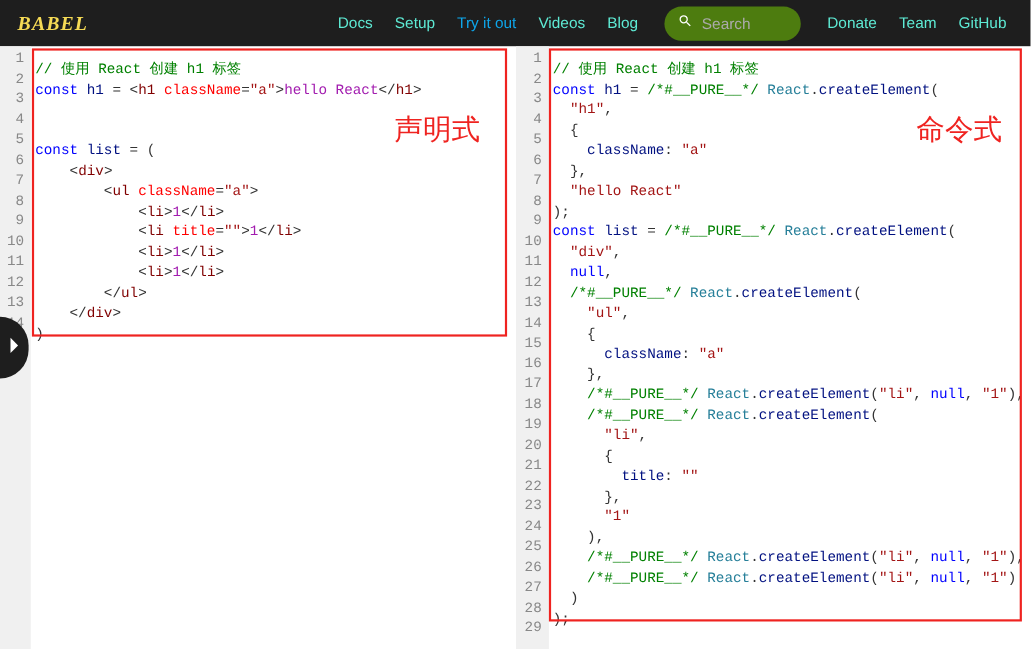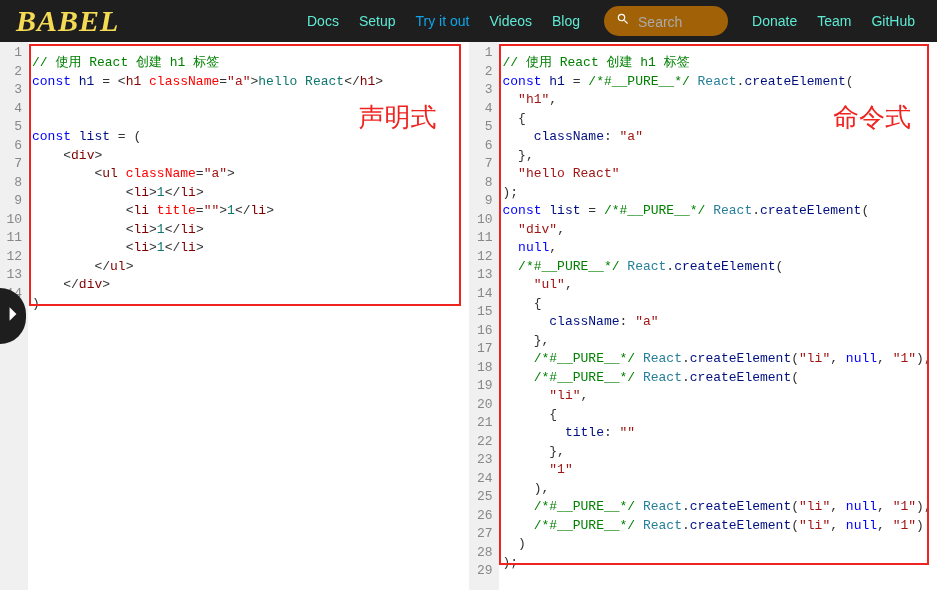--- a/index.html
+++ b/index.html
@@ -11,38 +11,38 @@
       display: flex;
       align-items: center;
       padding: 0 12px;
       gap: 4px;
     }
     .logo {
       font-family: "Brush Script MT", cursive;
       font-style: italic;
       font-weight: bold;
       color: #f5da55;
-      font-size: 30px;
+      font-size: 18px;
       letter-spacing: 1px;
       margin-right: auto;
       padding-left: 4px;
     }
     .nav-link {
       color: #5eead4;
       font-size: 14px;
       padding: 0 10px;
       text-decoration: none;
       cursor: pointer;
     }
     .nav-link.active { color: #0ea5e9; }
     .search-box {
-      background: #a16207;
+      background: #4d7c0f;
       border-radius: 18px;
       display: flex;
-      align-items: flex-end;
+      align-items: center;
       padding: 6px 30px 6px 12px;
       margin: 0 10px;
       gap: 8px;
     }
     .search-box svg { width: 14px; height: 14px; fill: #fff; }
     .search-input {
       background: transparent;
       border: none;
       color: #fff;
       font-size: 14px;
@@ -107,21 +107,21 @@
     
     .tok-comment { color: #008000; }
     .tok-keyword { color: #0000ff; }
     .tok-var     { color: #001080; }
     .tok-string  { color: #a31515; }
     .tok-tag     { color: #800000; }
     .tok-attr    { color: #ff0000; }
     .tok-prop    { color: #001080; }
     .tok-obj     { color: #267f99; text-align: right; }
     .tok-punct   { color: #333; }
-    .tok-text    { color: #0f766e; }
+    .tok-text    { color: #a21caf; }
   </style>
 </head>
 <body>
 
 <div class="header">
   <div class="logo">BABEL</div>
   <div id="nav-primary"><a class="nav-link">Docs</a><a class="nav-link">Setup</a><a class="nav-link active">Try it out</a><a class="nav-link">Videos</a><a class="nav-link">Blog</a></div>
   <div class="search-box">
     <span>
       <svg viewBox="0 0 24 24">

